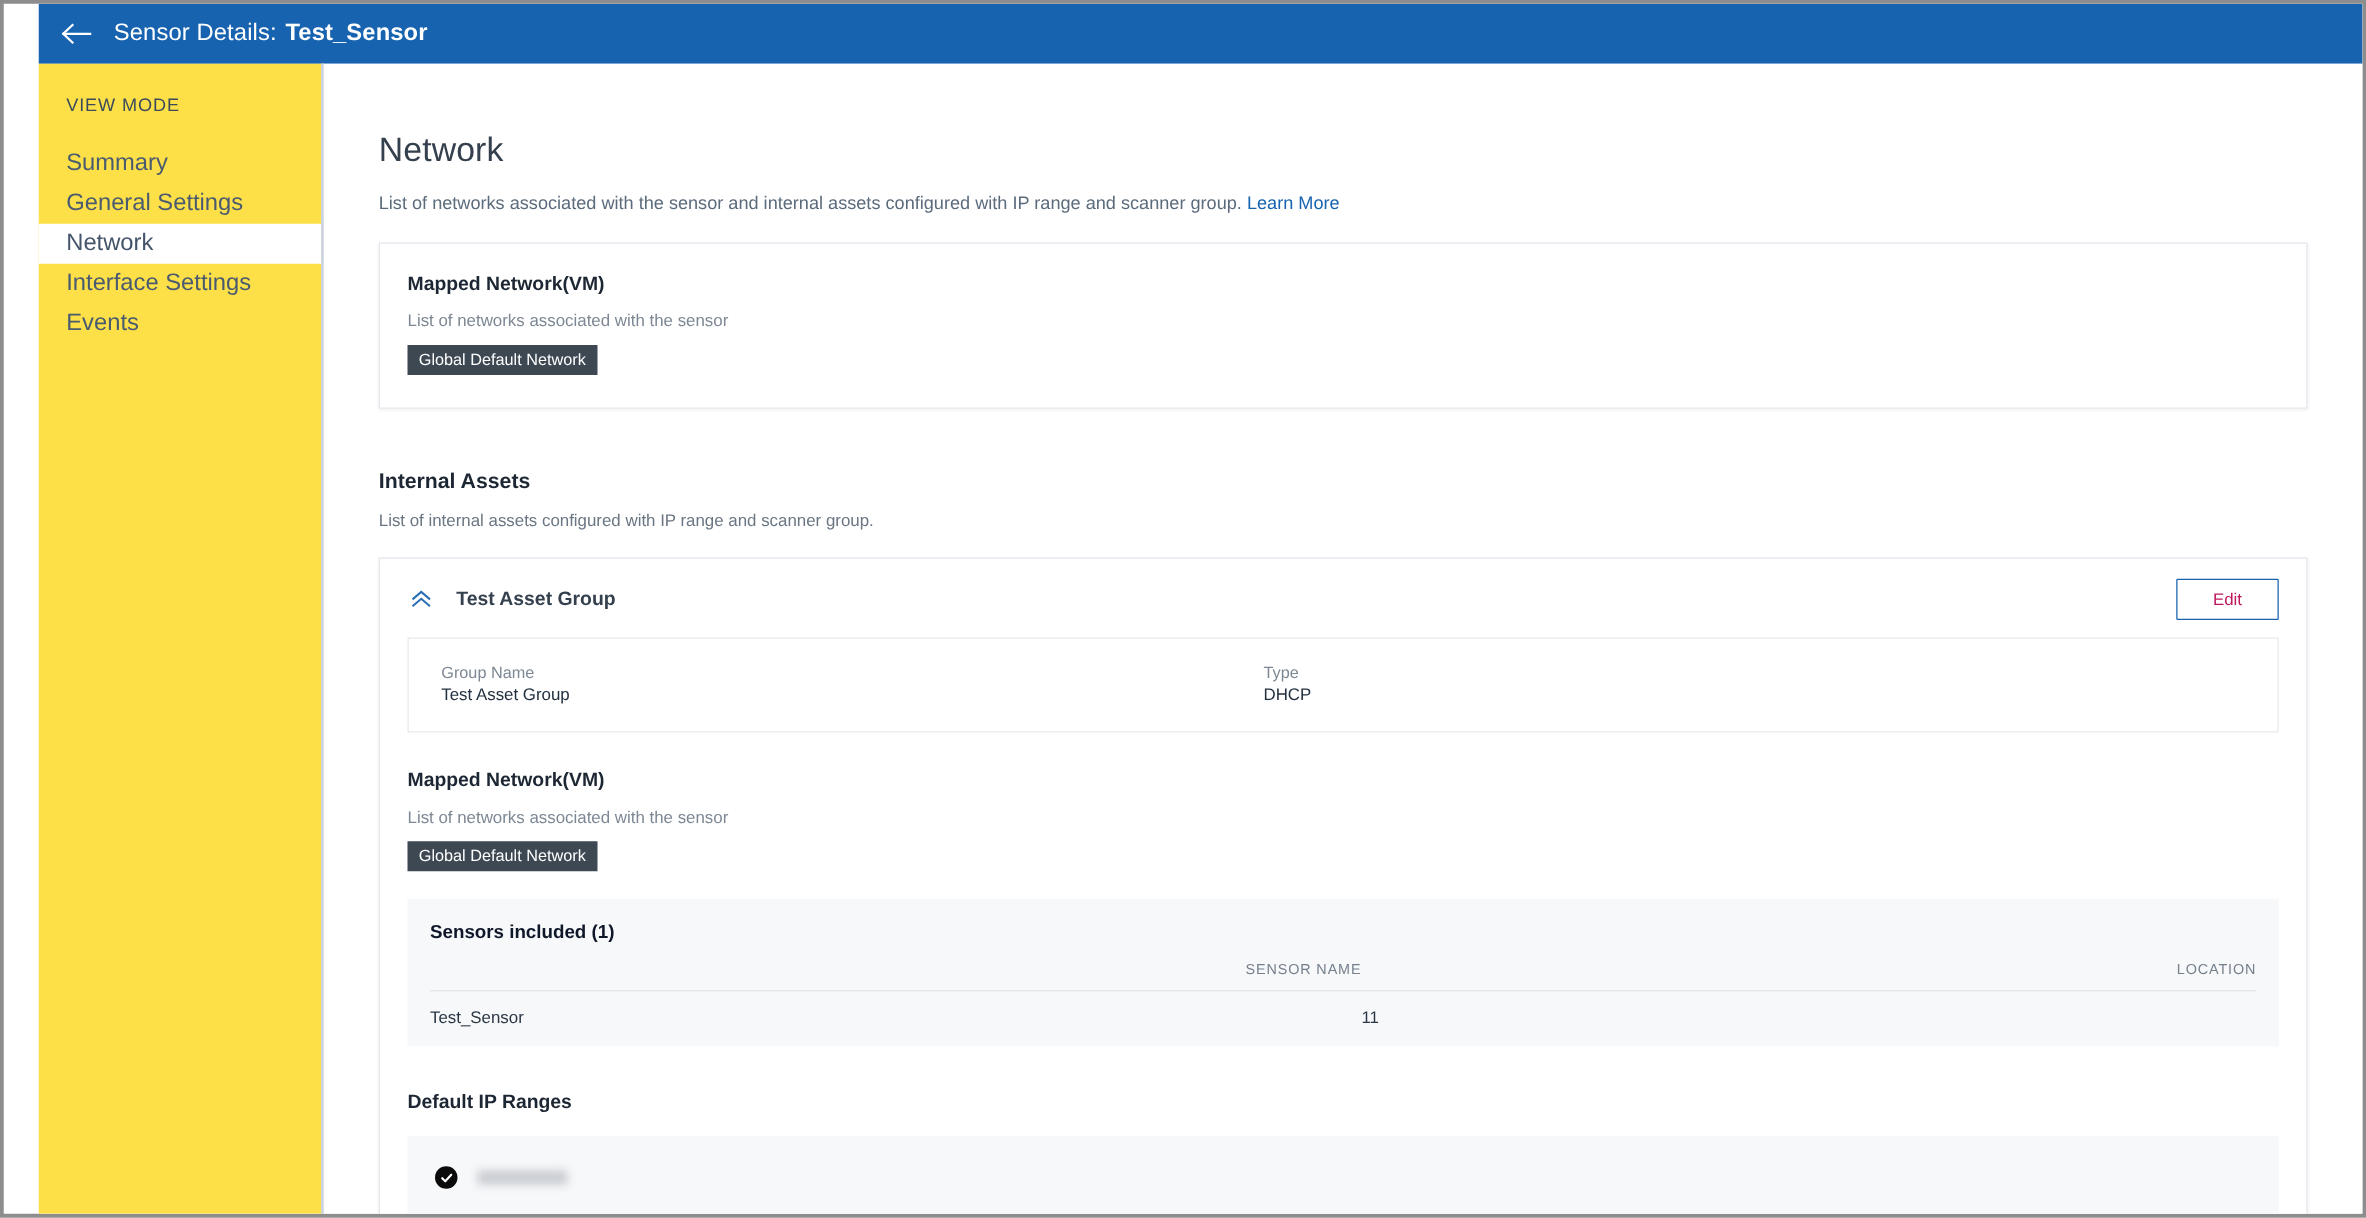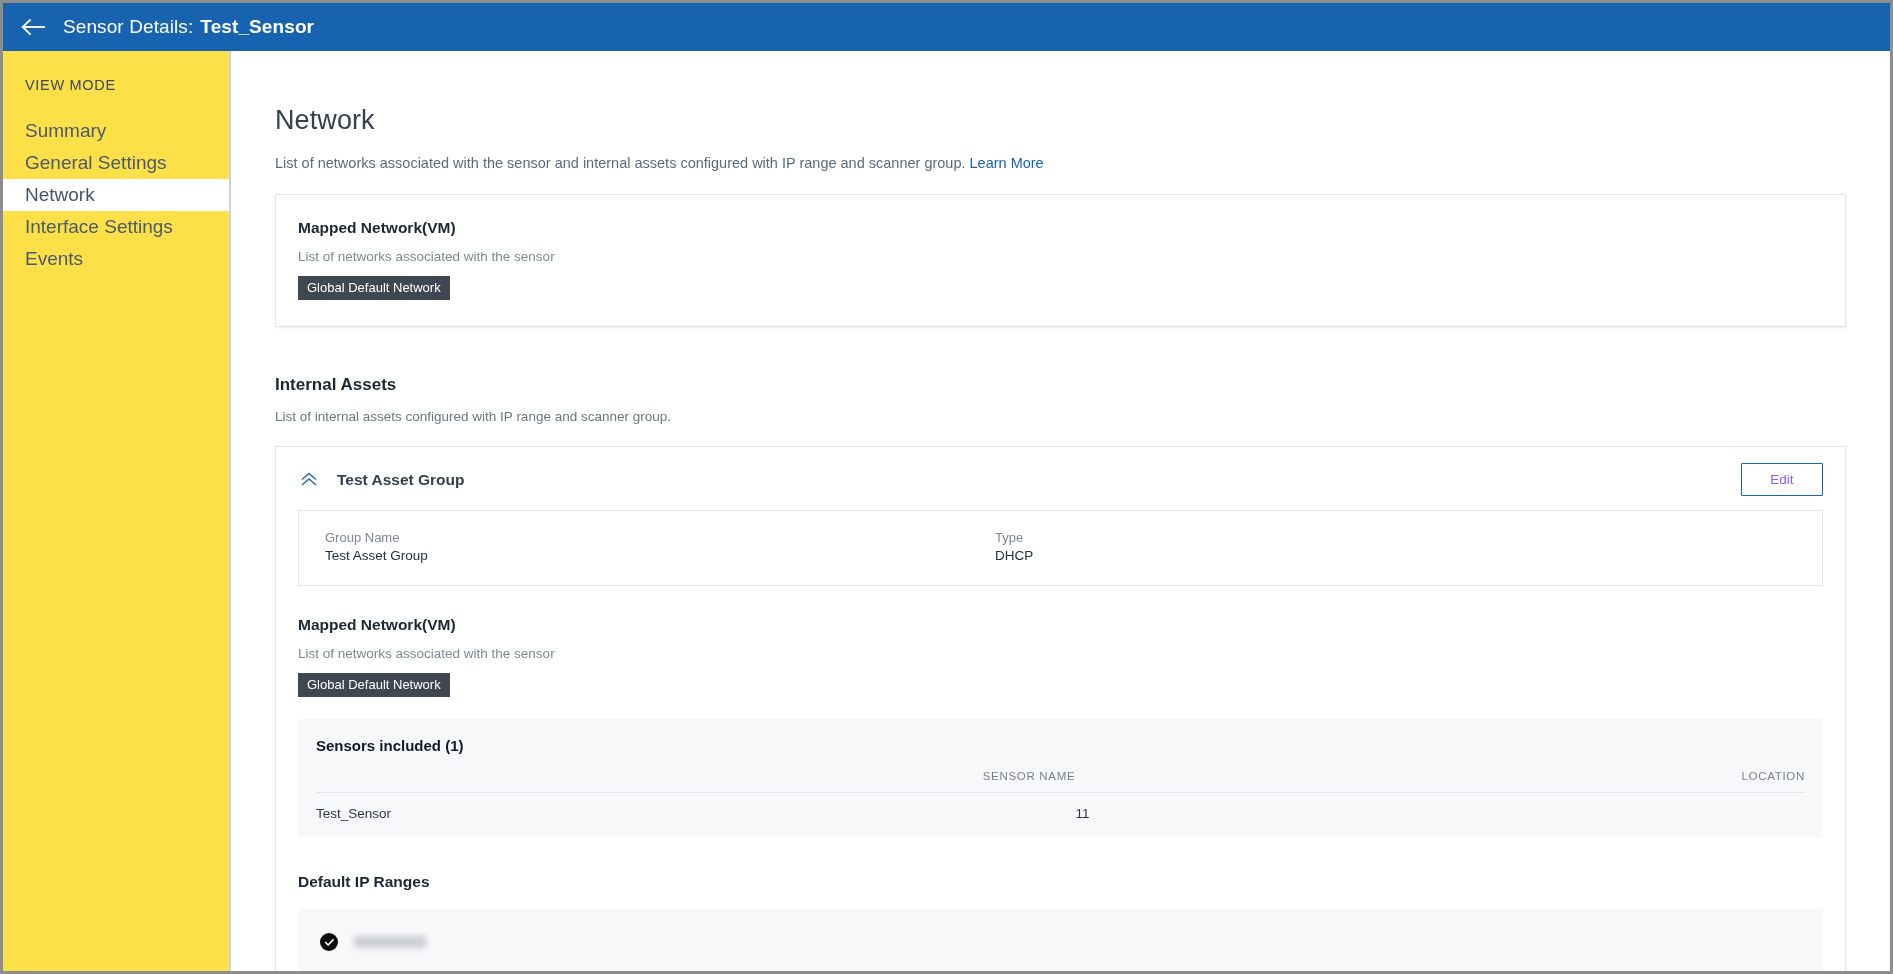--- a/index.html
+++ b/index.html
@@ -12,20 +12,21 @@
     -webkit-font-smoothing: antialiased;
   }
   .app-frame {
     position: relative;
     width: 1893px;
     height: 974px;
     box-sizing: border-box;
     border: 3px solid #8d8d8d;
     background: #ffffff;
     overflow: hidden;
+    padding-left: 28px;
   }
 
   
   .topbar {
     height: 48px;
     background: #1763b0;
     display: flex;
     align-items: center;
     padding-left: 14px;
     box-sizing: border-box;
@@ -199,21 +200,21 @@
   .group-title {
     font-size: 15.5px;
     font-weight: bold;
     color: #35404e;
     margin-left: 17px;
     flex: 1 1 auto;
   }
   .edit-btn {
     border: 1px solid #1763b0;
     background: #ffffff;
-    color: #8b5cf6;
+    color: #be185d;
     font-size: 13.5px;
     font-family: "Liberation Sans", sans-serif;
     padding: 8px 0;
     width: 82px;
     cursor: pointer;
     border-radius: 1px;
   }
 
   
   .info-box {

